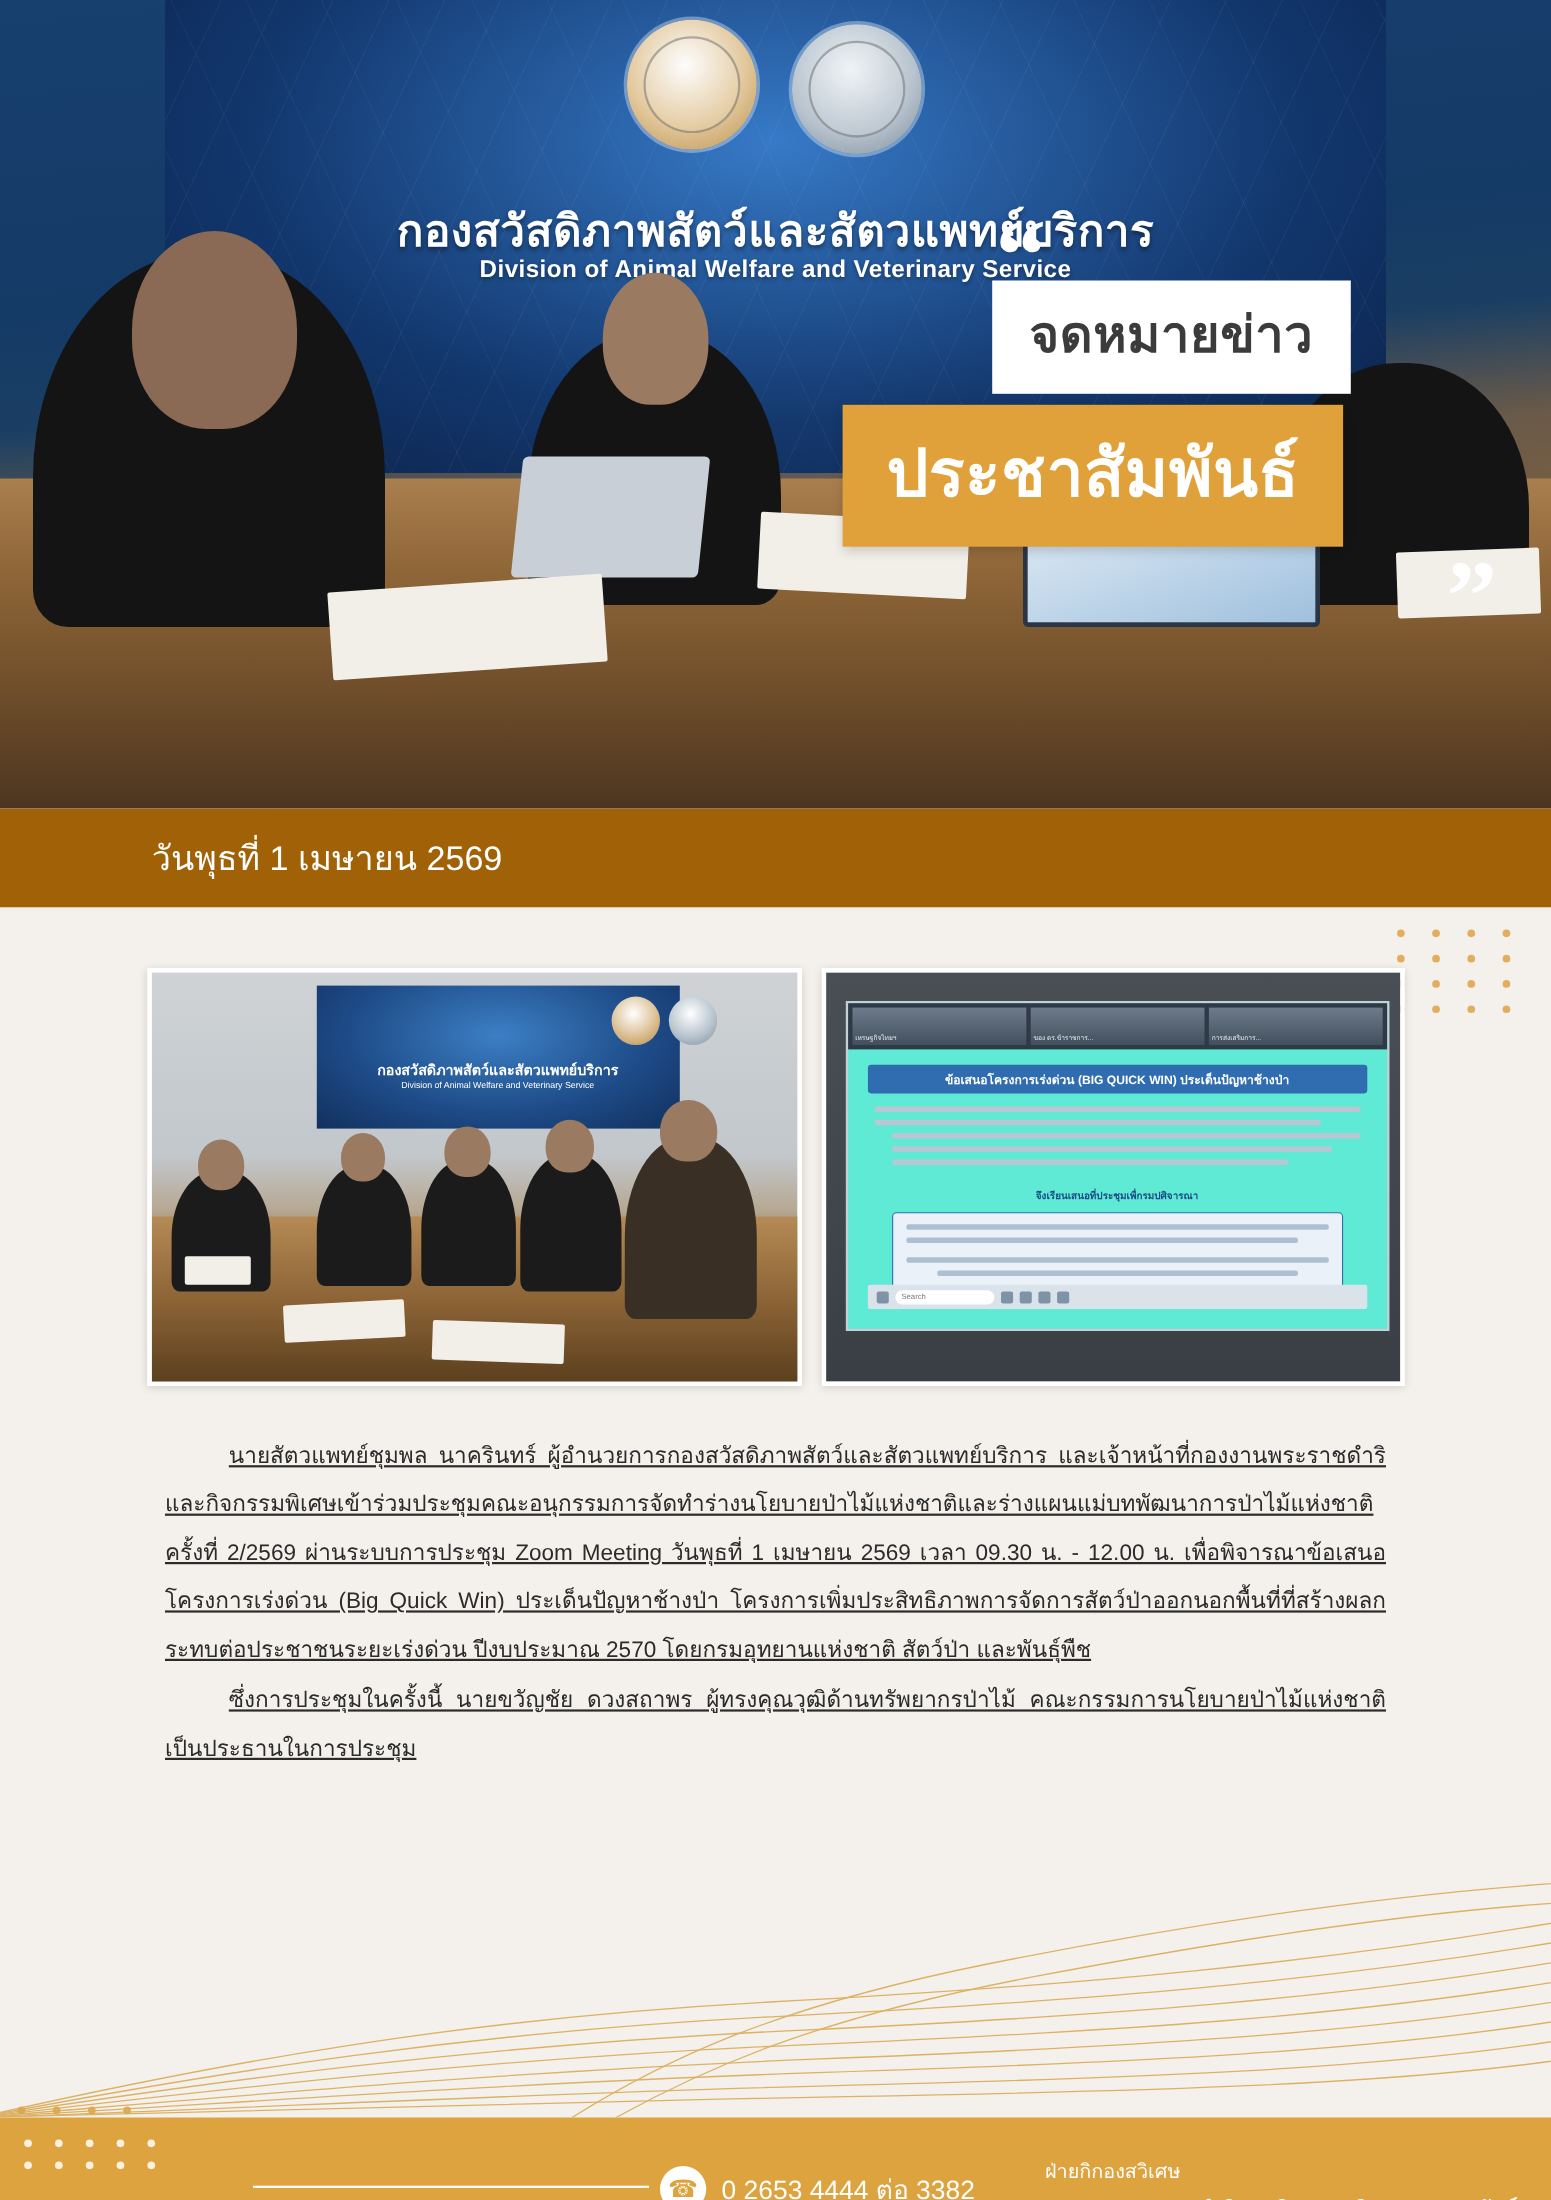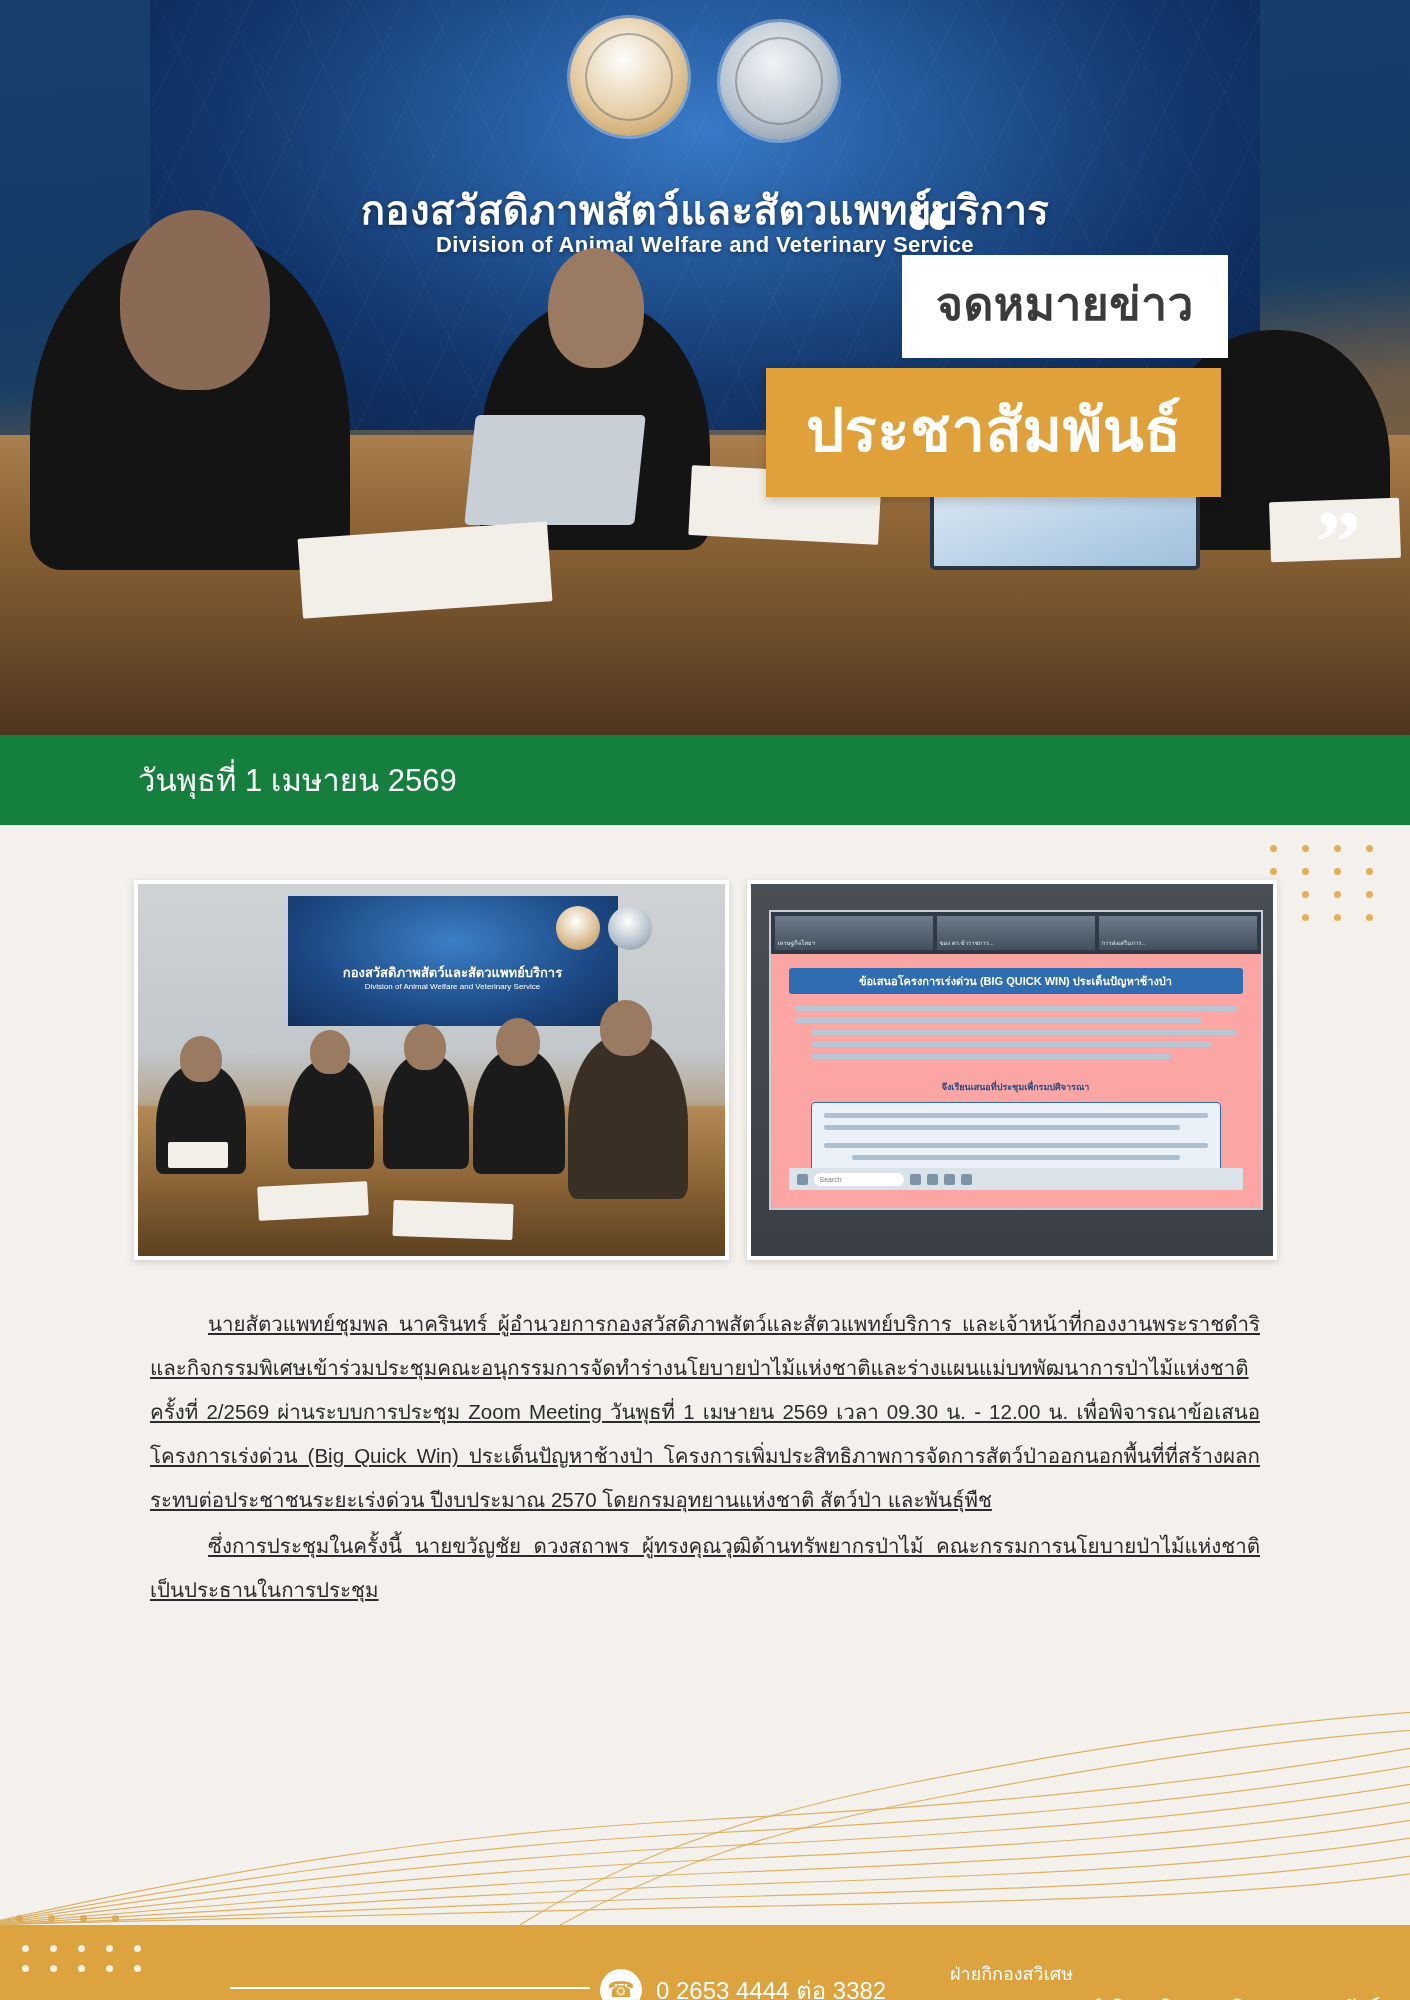--- a/index.html
+++ b/index.html
@@ -130,21 +130,21 @@
     position: absolute; left: 766px; top: 368px;
     background: #e0a13b; color: #ffffff;
     padding: 14px 40px 20px 40px;
     font-size: 60px; font-weight: bold; letter-spacing: 0.5px;
     box-shadow: 0 4px 10px rgba(0,0,0,0.18);
   }
 
   
   .datebar {
     width: 1410px; height: 90px;
-    background: #15803d;
+    background: #a16207;
     display: flex; align-items: center;
   }
   .datebar span {
     margin-left: 138px;
     color: #ffffff;
     font-size: 31px;
   }
 
   
   .content {
@@ -190,21 +190,21 @@
   .ml-logo.a { left: 268px; background: radial-gradient(circle at 45% 35%, #fff 0%, #dcc095 55%, #b08a46 100%); }
   .ml-logo.b { left: 320px; background: radial-gradient(circle at 45% 35%, #fff 0%, #b6c2cd 58%, #7d8d9b 100%); }
   .ml-table { position: absolute; left: 0; right: 0; bottom: 0; height: 150px;
               background: linear-gradient(180deg, #b58a55 0%, #8c6436 50%, #5c401f 100%); }
   .ml-p { position: absolute; background: #1b1b1b; border-radius: 45% 45% 8% 8% / 55% 55% 8% 8%; }
   .ml-h { position: absolute; border-radius: 50% 50% 45% 45%; background: #9a7a60; }
 
   
   .mr-room { position: absolute; inset: 0; background: linear-gradient(180deg,#4a4f55 0%, #3a3f45 100%); }
   .mr-screen { position: absolute; left: 18px; top: 26px; width: 494px; height: 300px;
-               background: #fca5a5; border: 2px solid #c8ced6; }
+               background: #5eead4; border: 2px solid #c8ced6; }
   .mr-strip { position: absolute; left: 0; right: 0; top: 0; height: 42px; background: #2f3a46;
               display: flex; gap: 4px; padding: 4px; }
   .mr-tile { flex: 1; background: linear-gradient(180deg,#6d7b8a,#42505e); position: relative; }
   .mr-tile span { position: absolute; left: 3px; bottom: 2px; font-size: 6px; color: #e8eef4; }
   .mr-title { position: absolute; left: 18px; right: 18px; top: 56px; height: 26px;
               background: #2f6db0; color: #fff; font-size: 11px; font-weight: bold;
               display: flex; align-items: center; justify-content: center; border-radius: 3px; }
   .mr-line { position: absolute; left: 24px; right: 24px; height: 5px; background: #b9c6d3; border-radius: 2px; }
   .mr-box { position: absolute; left: 40px; right: 40px; top: 190px; height: 72px;
             border: 1px solid #2f6db0; border-radius: 4px; background: #eaf1f9; }

